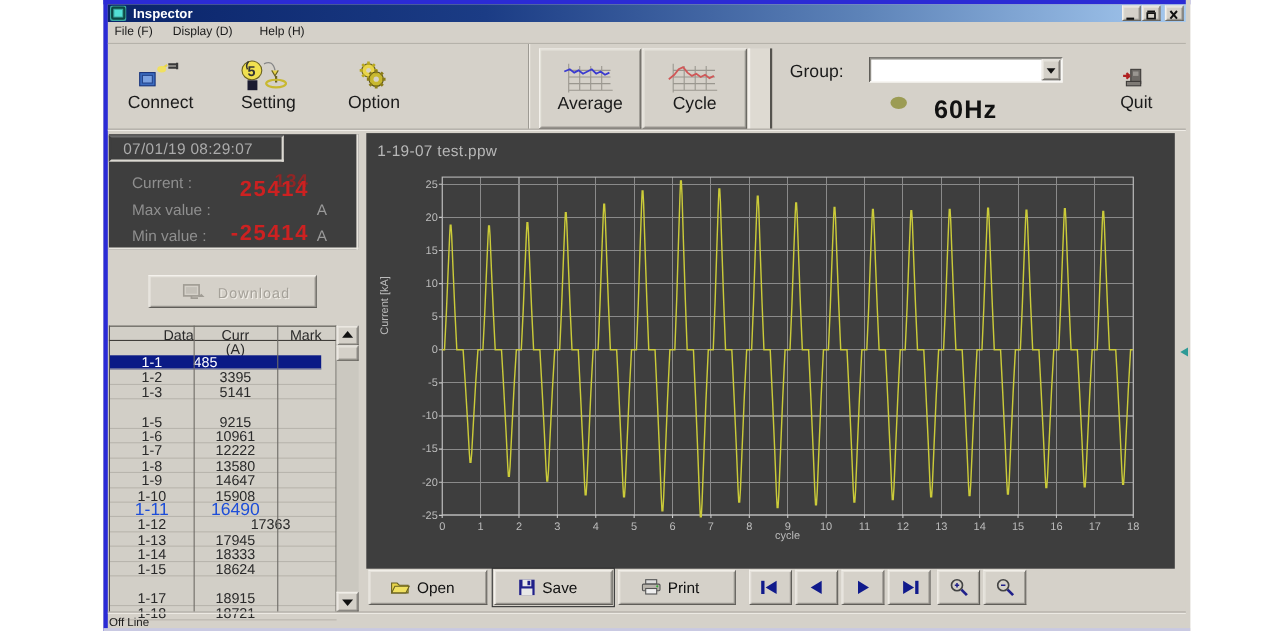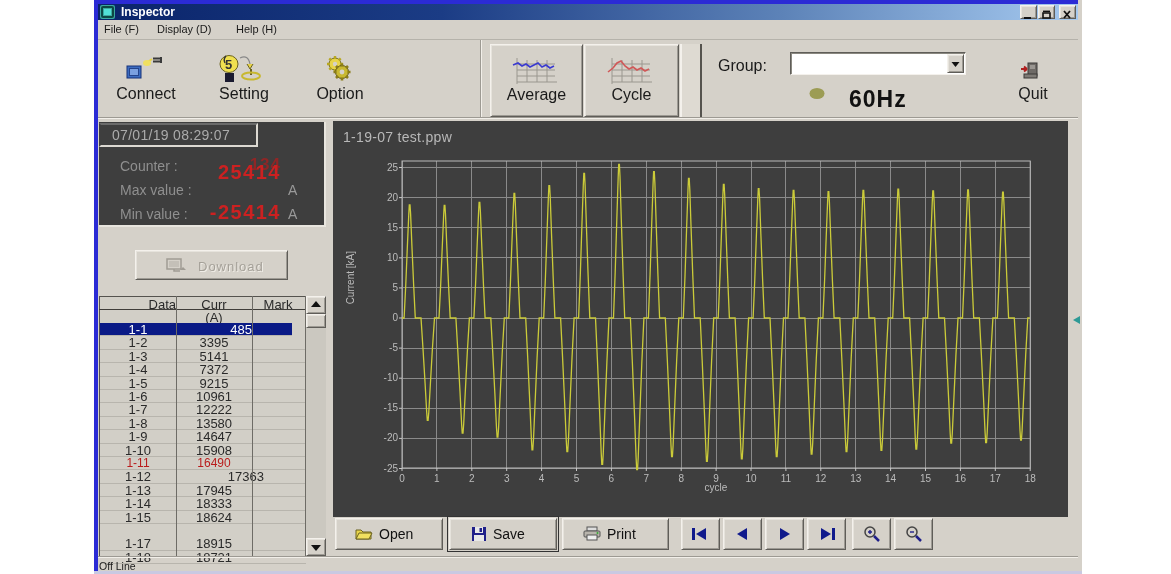--- a/index.html
+++ b/index.html
@@ -117,21 +117,21 @@
   </svg>
   <div class="abs tlabel" style="left:899px;top:85px;width:80px;font-weight:normal">Quit</div>
   <div class="abs" style="left:4px;top:117px;width:980px;height:1px;background:#9d9a93"></div>
   <div class="abs" style="left:4px;top:118px;width:980px;height:1px;background:#f2efe9"></div>
 
   <div class="abs" style="left:5px;top:122px;width:227px;height:105px;background:#3e3e3e;border-right:2px solid #e8e5de;border-bottom:2px solid #e8e5de"></div>
 
   <div class="abs" style="left:5px;top:123px;width:159px;height:24px;background:#3e3e3e;border:2px solid;border-color:#6a6a6a #dcd9d2 #dcd9d2 #3e3e3e"></div>
   <div class="abs" style="left:18px;top:127px;font-size:14px;color:#ababab;letter-spacing:0.3px">07/01/19 08:29:07</div>
 
-  <div class="abs" style="left:26px;top:158px;font-size:14px;color:#8f8f8f">Counter :</div>
+  <div class="abs" style="left:26px;top:158px;font-size:14px;color:#8f8f8f">Current :</div>
   <div class="abs" style="left:133px;top:155px;width:54px;text-align:right;font-size:17px;font-weight:bold;color:#8f2626;letter-spacing:1px">134</div>
   <div class="abs" style="left:26px;top:182px;font-size:14px;color:#8f8f8f">Max value :</div>
   <div class="abs" style="left:112px;top:161px;width:75px;text-align:right;font-size:20px;font-weight:bold;color:#cc2121;letter-spacing:1.5px">25414</div>
   <div class="abs" style="left:194px;top:182px;font-size:14px;color:#999">A</div>
   <div class="abs" style="left:26px;top:206px;font-size:14px;color:#8f8f8f">Min value :</div>
   <div class="abs" style="left:103px;top:201px;width:84px;text-align:right;font-size:20px;font-weight:bold;color:#cc2121;letter-spacing:1.5px">-25414</div>
   <div class="abs" style="left:194px;top:206px;font-size:14px;color:#999">A</div>
 
   <div class="abs btn" style="left:41px;top:250px;width:153px;height:30px"></div>
   <svg class="abs" style="left:72px;top:258px" width="22" height="14" viewBox="0 0 22 14">
@@ -143,34 +143,30 @@
   <div class="abs" style="left:104px;top:259px;font-size:13px;color:#a5a199;text-shadow:1px 1px 0 #f0ede7;letter-spacing:1px">Download</div>
 
   <div class="abs" id="tbl" style="left:5px;top:296px;width:227px;height:260px;background:#d2cfc7;border-top:1px solid #55534e;border-left:1px solid #55534e"></div>
   <div class="abs" style="left:5px;top:296px;width:207px;height:14px;border-bottom:1px solid #403e3a"></div>
 <div class="abs" style="left:5px;top:297px;width:77px;text-align:right;font-size:13px;color:#2a2a2a">Data</div>
 <div class="abs" style="left:82px;top:297px;width:76px;text-align:center;font-size:13px;color:#2a2a2a">Curr</div>
 <div class="abs" style="left:158px;top:297px;width:52px;text-align:center;font-size:13px;color:#2a2a2a">Mark</div>
 <div class="abs" style="left:82px;top:310px;width:76px;text-align:center;font-size:13px;color:#2a2a2a">(A)</div>
 <div class="abs" style="left:6px;top:323.0px;width:192px;height:13.4px;background:#0a1a86;color:#fff;border-bottom:1px solid #b8b5ad;font-size:13px;line-height:13px;overflow:hidden">
       <span style="position:absolute;left:0;width:76px;text-align:center">1-1</span>
-      <span style="position:absolute;left:76px;width:76px;text-align:right">485</span>
+      <span style="position:absolute;left:76px;width:76px;text-align:left">485</span>
     </div>
 <div class="abs" style="left:6px;top:336.4px;width:206px;height:13.4px;color:#2a2a2a;border-bottom:1px solid #b8b5ad;font-size:13px;line-height:13px;overflow:hidden">
       <span style="position:absolute;left:0;width:76px;text-align:center">1-2</span>
       <span style="position:absolute;left:76px;width:76px;text-align:center">3395</span>
     </div>
 <div class="abs" style="left:6px;top:349.8px;width:206px;height:13.4px;color:#2a2a2a;border-bottom:1px solid #b8b5ad;font-size:13px;line-height:13px;overflow:hidden">
       <span style="position:absolute;left:0;width:76px;text-align:center">1-3</span>
       <span style="position:absolute;left:76px;width:76px;text-align:center">5141</span>
     </div>
-<div class="abs" style="left:6px;top:363.2px;width:206px;height:13.4px;color:#2a2a2a;border-bottom:1px solid #b8b5ad;font-size:13px;line-height:13px;overflow:hidden">
-      <span style="position:absolute;left:0;width:76px;text-align:center">1-4</span>
-      <span style="position:absolute;left:76px;width:76px;text-align:center">7372</span>
-    </div>
 <div class="abs" style="left:6px;top:376.6px;width:206px;height:13.4px;color:#2a2a2a;border-bottom:1px solid #b8b5ad;font-size:13px;line-height:13px;overflow:hidden">
       <span style="position:absolute;left:0;width:76px;text-align:center">1-5</span>
       <span style="position:absolute;left:76px;width:76px;text-align:center">9215</span>
     </div>
 <div class="abs" style="left:6px;top:390.0px;width:206px;height:13.4px;color:#2a2a2a;border-bottom:1px solid #b8b5ad;font-size:13px;line-height:13px;overflow:hidden">
       <span style="position:absolute;left:0;width:76px;text-align:center">1-6</span>
       <span style="position:absolute;left:76px;width:76px;text-align:center">10961</span>
     </div>
 <div class="abs" style="left:6px;top:403.4px;width:206px;height:13.4px;color:#2a2a2a;border-bottom:1px solid #b8b5ad;font-size:13px;line-height:13px;overflow:hidden">
       <span style="position:absolute;left:0;width:76px;text-align:center">1-7</span>
@@ -181,21 +177,21 @@
       <span style="position:absolute;left:76px;width:76px;text-align:center">13580</span>
     </div>
 <div class="abs" style="left:6px;top:430.2px;width:206px;height:13.4px;color:#2a2a2a;border-bottom:1px solid #b8b5ad;font-size:13px;line-height:13px;overflow:hidden">
       <span style="position:absolute;left:0;width:76px;text-align:center">1-9</span>
       <span style="position:absolute;left:76px;width:76px;text-align:center">14647</span>
     </div>
 <div class="abs" style="left:6px;top:443.6px;width:206px;height:13.4px;color:#2a2a2a;border-bottom:1px solid #b8b5ad;font-size:13px;line-height:13px;overflow:hidden">
       <span style="position:absolute;left:0;width:76px;text-align:center">1-10</span>
       <span style="position:absolute;left:76px;width:76px;text-align:center">15908</span>
     </div>
-<div class="abs" style="left:6px;top:457.0px;width:206px;height:13.4px;color:#b91c1c;border-bottom:1px solid #b8b5ad;font-size:12px;line-height:13px;overflow:hidden">
+<div class="abs" style="left:6px;top:457.0px;width:206px;height:13.4px;color:#1d4ed8;border-bottom:1px solid #b8b5ad;font-size:16px;line-height:13px;overflow:hidden">
       <span style="position:absolute;left:0;width:76px;text-align:center">1-11</span>
       <span style="position:absolute;left:76px;width:76px;text-align:center">16490</span>
     </div>
 <div class="abs" style="left:6px;top:470.4px;width:206px;height:13.4px;color:#2a2a2a;border-bottom:1px solid #b8b5ad;font-size:13px;line-height:13px;overflow:hidden">
       <span style="position:absolute;left:0;width:76px;text-align:center">1-12</span>
       <span style="position:absolute;left:88px;width:76px;text-align:right">17363</span>
     </div>
 <div class="abs" style="left:6px;top:483.8px;width:206px;height:13.4px;color:#2a2a2a;border-bottom:1px solid #b8b5ad;font-size:13px;line-height:13px;overflow:hidden">
       <span style="position:absolute;left:0;width:76px;text-align:center">1-13</span>
       <span style="position:absolute;left:76px;width:76px;text-align:center">17945</span>

